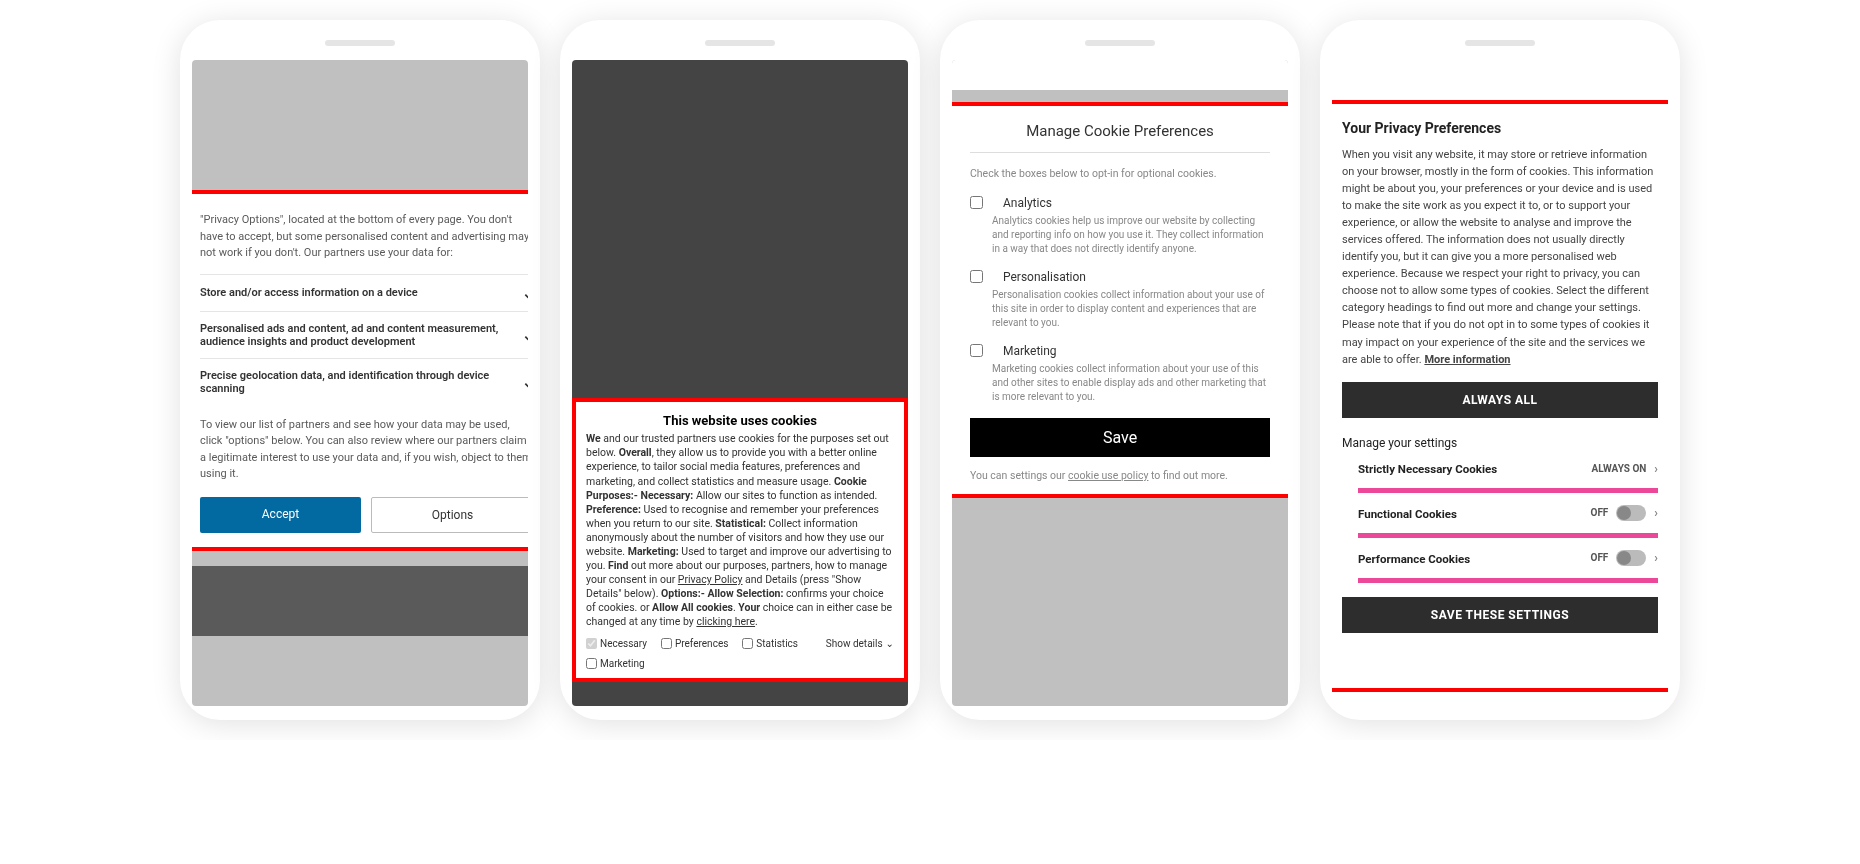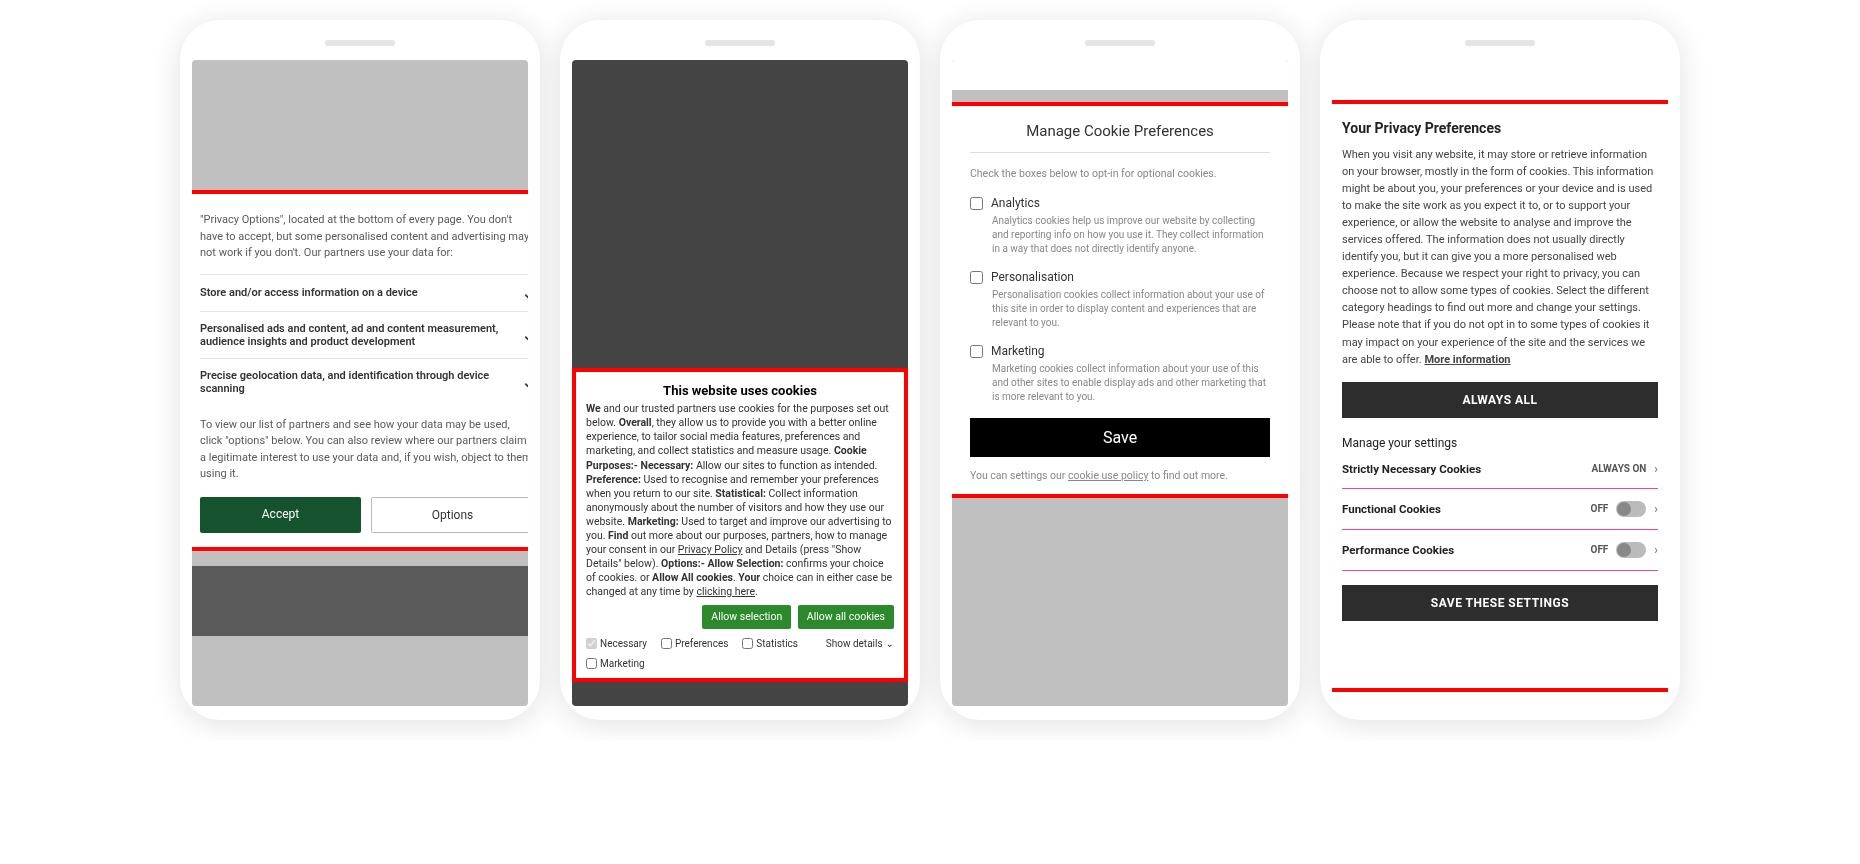--- a/index.html
+++ b/index.html
@@ -13,21 +13,21 @@
 .p1 .screen { background: #c0c0c0; }
 .p1 .darkbar { background: #5a5a5a; height: 70px; width: 100%; position: absolute; bottom: 70px; }
 .p1 .redbox { left: -10px; top: 130px; width: 370px; padding: 18px 14px 14px; font-size: 11px; color: #5a5a5a; }
 .p1 .intro { line-height: 1.5; margin-bottom: 12px; }
 .p1 .acc-row { display: flex; justify-content: space-between; align-items: center; border-top: 1px solid #e5e5e5; padding: 10px 0; font-weight: 600; color: #333; font-size: 11px; }
 .p1 .acc-row:last-of-type { border-bottom: 1px solid #e5e5e5; }
 .p1 .chev { font-size: 14px; color: #333; }
 .p1 .note { margin-top: 12px; line-height: 1.5; }
 .p1 .btns { display: flex; gap: 10px; margin-top: 14px; }
 .p1 .btn { flex: 1; padding: 10px; text-align: center; border-radius: 2px; font-size: 12px; cursor: pointer; }
-.p1 .primary { background: #14532d; color: #fff; }
+.p1 .primary { background: #0369a1; color: #fff; }
 .p1 .secondary { background: #fff; color: #333; border: 1px solid #bbb; }
 
 
 .p2 .screen { background: #444; }
 .p2 .redbox { left: 0; bottom: 24px; width: 336px; padding: 10px 10px 8px; font-size: 10.5px; color: #333; line-height: 1.34; }
 .p2 .title { font-weight: 700; font-size: 13px; margin-bottom: 3px; color: #000; text-align: center; }
 .p2 .body b { font-weight: 700; }
 .p2 .body a { color: #333; text-decoration: underline; }
 .p2 .btnrow { text-align: right; margin-top: 6px; }
 .p2 .gbtn { background: #2c8a2c; color: #fff; padding: 5px 9px; font-size: 10.5px; display: inline-block; border-radius: 2px; margin-left: 4px; cursor: pointer; }
@@ -37,37 +37,37 @@
 .p2 .details { margin-left: auto; display: flex; align-items: center; gap: 3px; }
 
 
 .p3 .screen { background: #c0c0c0; }
 .p3 .whitehdr { background: #fff; height: 30px; width: 100%; position: absolute; top: 0; }
 .p3 .redbox { top: 42px; left: -4px; width: 344px; padding: 16px 18px 12px; font-size: 10.5px; color: #888; }
 .p3 .mtitle { text-align: center; font-size: 15px; color: #333; margin-bottom: 12px; font-weight: 400; }
 .p3 .mhr { border: none; border-top: 1px solid #ddd; margin-bottom: 14px; }
 .p3 .sub { margin-bottom: 16px; }
 .p3 .opt { margin-bottom: 14px; }
-.p3 .opthdr { display: flex; align-items: center; gap: 8px; margin-bottom: 4px; }
+.p3 .opthdr { display: flex; gap: 20px; margin-bottom: 4px; }
 .p3 .opthdr input { width: 13px; height: 13px; }
 .p3 .opthdr span { color: #333; font-size: 12px; }
 .p3 .optdesc { padding-left: 22px; line-height: 1.4; font-size: 10px; }
 .p3 .savebtn { background: #000; color: #fff; text-align: center; padding: 10px; font-size: 16px; margin-top: 4px; margin-bottom: 12px; cursor: pointer; }
 .p3 .consult a { text-decoration: underline; color: #888; }
 
 
 .p4 .screen { background: #fff; }
 .p4 .redbox { top: 40px; left: -10px; width: 356px; padding: 16px 16px; height: 592px; font-size: 11px; color: #444; }
 .p4 .ytitle { font-weight: 700; font-size: 14px; color: #222; margin-bottom: 10px; }
 .p4 .ybody { line-height: 1.55; font-size: 11px; }
 .p4 .ybody b { font-weight: 700; }
 .p4 .more { font-weight: 700; text-decoration: underline; }
 .p4 .bigbtn { background: #2d2d2d; color: #fff; text-align: center; padding: 11px; margin-top: 14px; font-weight: 700; font-size: 12px; letter-spacing: 0.5px; cursor: pointer; }
 .p4 .mys { font-weight: 400; color: #222; margin-top: 18px; font-size: 12px; }
-.p4 .setrow { display: flex; align-items: center; justify-content: space-between; border-bottom: 1px solid #ec4899; padding: 12px 0; }
+.p4 .setrow { display: flex; align-items: flex-end; justify-content: space-between; border-bottom: 5px solid #ec4899; padding: 12px 0; margin-left: 16px; }
 .p4 .setrow:first-of-type { border-top: 1px solid #e8e8e8; margin-top: 10px; }
 .p4 .setlabel { font-weight: 700; font-size: 11.5px; color: #222; }
 .p4 .setright { display: flex; align-items: center; gap: 8px; font-size: 10px; font-weight: 700; color: #555; }
 .p4 .toggle { width: 30px; height: 16px; background: #bbb; border-radius: 8px; position: relative; }
 .p4 .toggle::after { content: ''; width: 14px; height: 14px; background: #888; border-radius: 50%; position: absolute; top: 1px; left: 1px; }
 .p4 .caret { color: #888; font-size: 12px; }
 .p4 .scrollbar { position: absolute; right: 4px; top: 50px; width: 4px; height: 300px; background: #d0d0d0; border-radius: 2px; }
 </style>
 </head>
 <body>
@@ -100,24 +100,20 @@
 </div>
 
 <div class="phone p2">
   <div class="speaker"></div>
   <div class="screen">
     <div class="redbox">
       <div class="title">This website uses cookies</div>
       <div class="body">
         <b>We</b><span> and our trusted partners use cookies for the purposes set out below. </span><b>Overall</b><span>, they allow us to provide you with a better online experience, to tailor social media features, preferences and marketing, and collect statistics and measure usage. </span><b>Cookie Purposes:- Necessary:</b><span> Allow our sites to function as intended. </span><b>Preference:</b><span> Used to recognise and remember your preferences when you return to our site. </span><b>Statistical:</b><span> Collect information anonymously about the number of visitors and how they use our website. </span><b>Marketing:</b><span> Used to target and improve our advertising to you. </span><b>Find</b><span> out more about our purposes, partners, how to manage your consent in our </span><a>Privacy Policy</a><span> and Details (press "Show Details" below). </span><b>Options:- Allow Selection:</b><span> confirms your choice of cookies. or </span><b>Allow All cookies</b><span>. </span><b>Your</b><span> choice can in either case be changed at any time by </span><a>clicking here</a><span>.</span>
       </div>
-      <div class="btnrow">
-        <span class="gbtn">Allow selection</span>
-        <span class="gbtn">Allow all cookies</span>
-      </div>
       <div class="checks">
         <label class="chk">
             <input type="checkbox" checked="" disabled="" style="">
             <span>Necessary</span>
           </label>
         <label class="chk">
             <input type="checkbox" style="">
             <span>Preferences</span>
           </label>
         <label class="chk">

